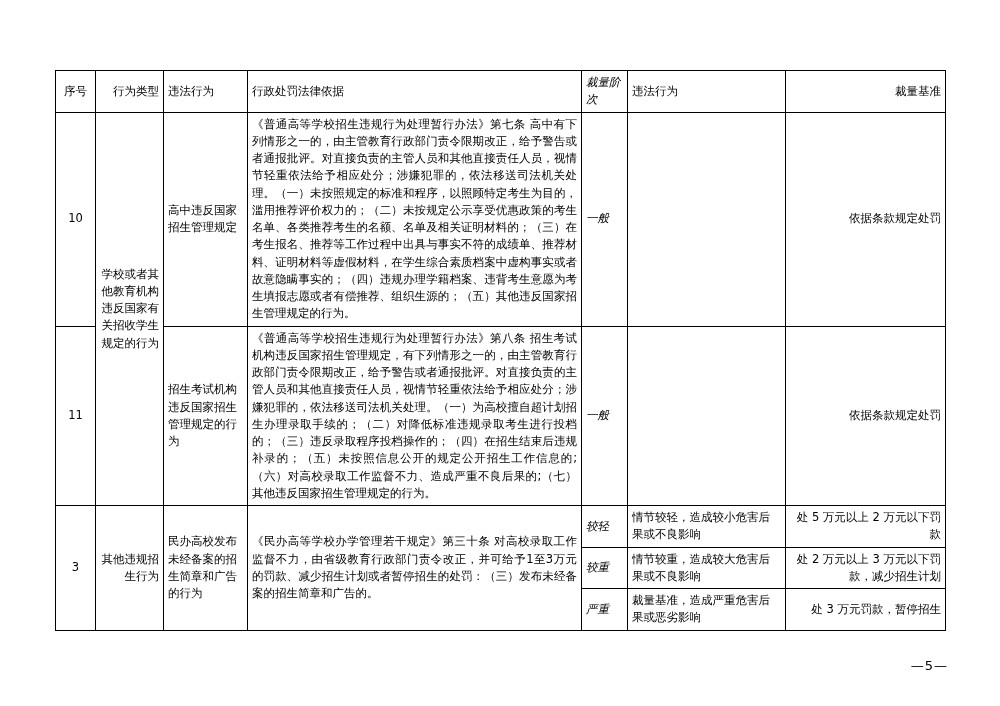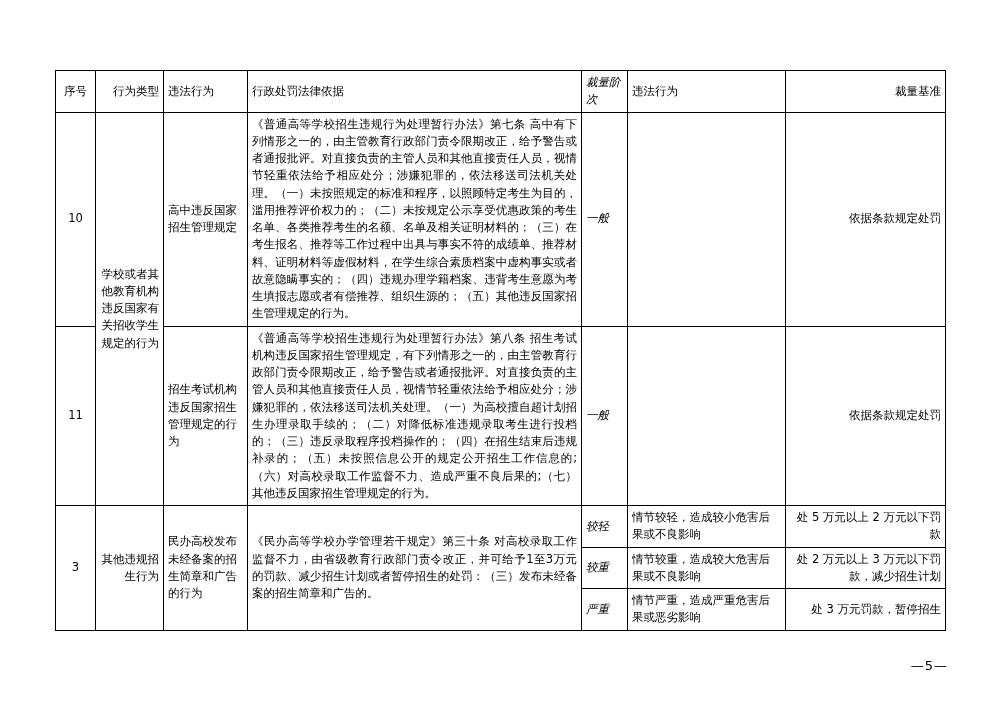--- a/index.html
+++ b/index.html
@@ -119,21 +119,21 @@
         <td class="c-case">情节较轻，造成较小危害后果或不良影响</td>
         <td class="c-std">处 5 万元以上 2 万元以下罚款</td>
       </tr>
       <tr>
         <td class="c-level">较重</td>
         <td class="c-case">情节较重，造成较大危害后果或不良影响</td>
         <td class="c-std">处 2 万元以上 3 万元以下罚款，减少招生计划</td>
       </tr>
       <tr>
         <td class="c-level">严重</td>
-        <td class="c-case">情节严重，造成严重危害后果或恶劣影响</td>
+        <td class="c-case">裁量基准，造成严重危害后果或恶劣影响</td>
         <td class="c-std">处 3 万元罚款，暂停招生</td>
       </tr>
     </tbody>
   </table>
 
   <div class="page-number">—5—</div>
 
 </div>
 
 </body></html>

